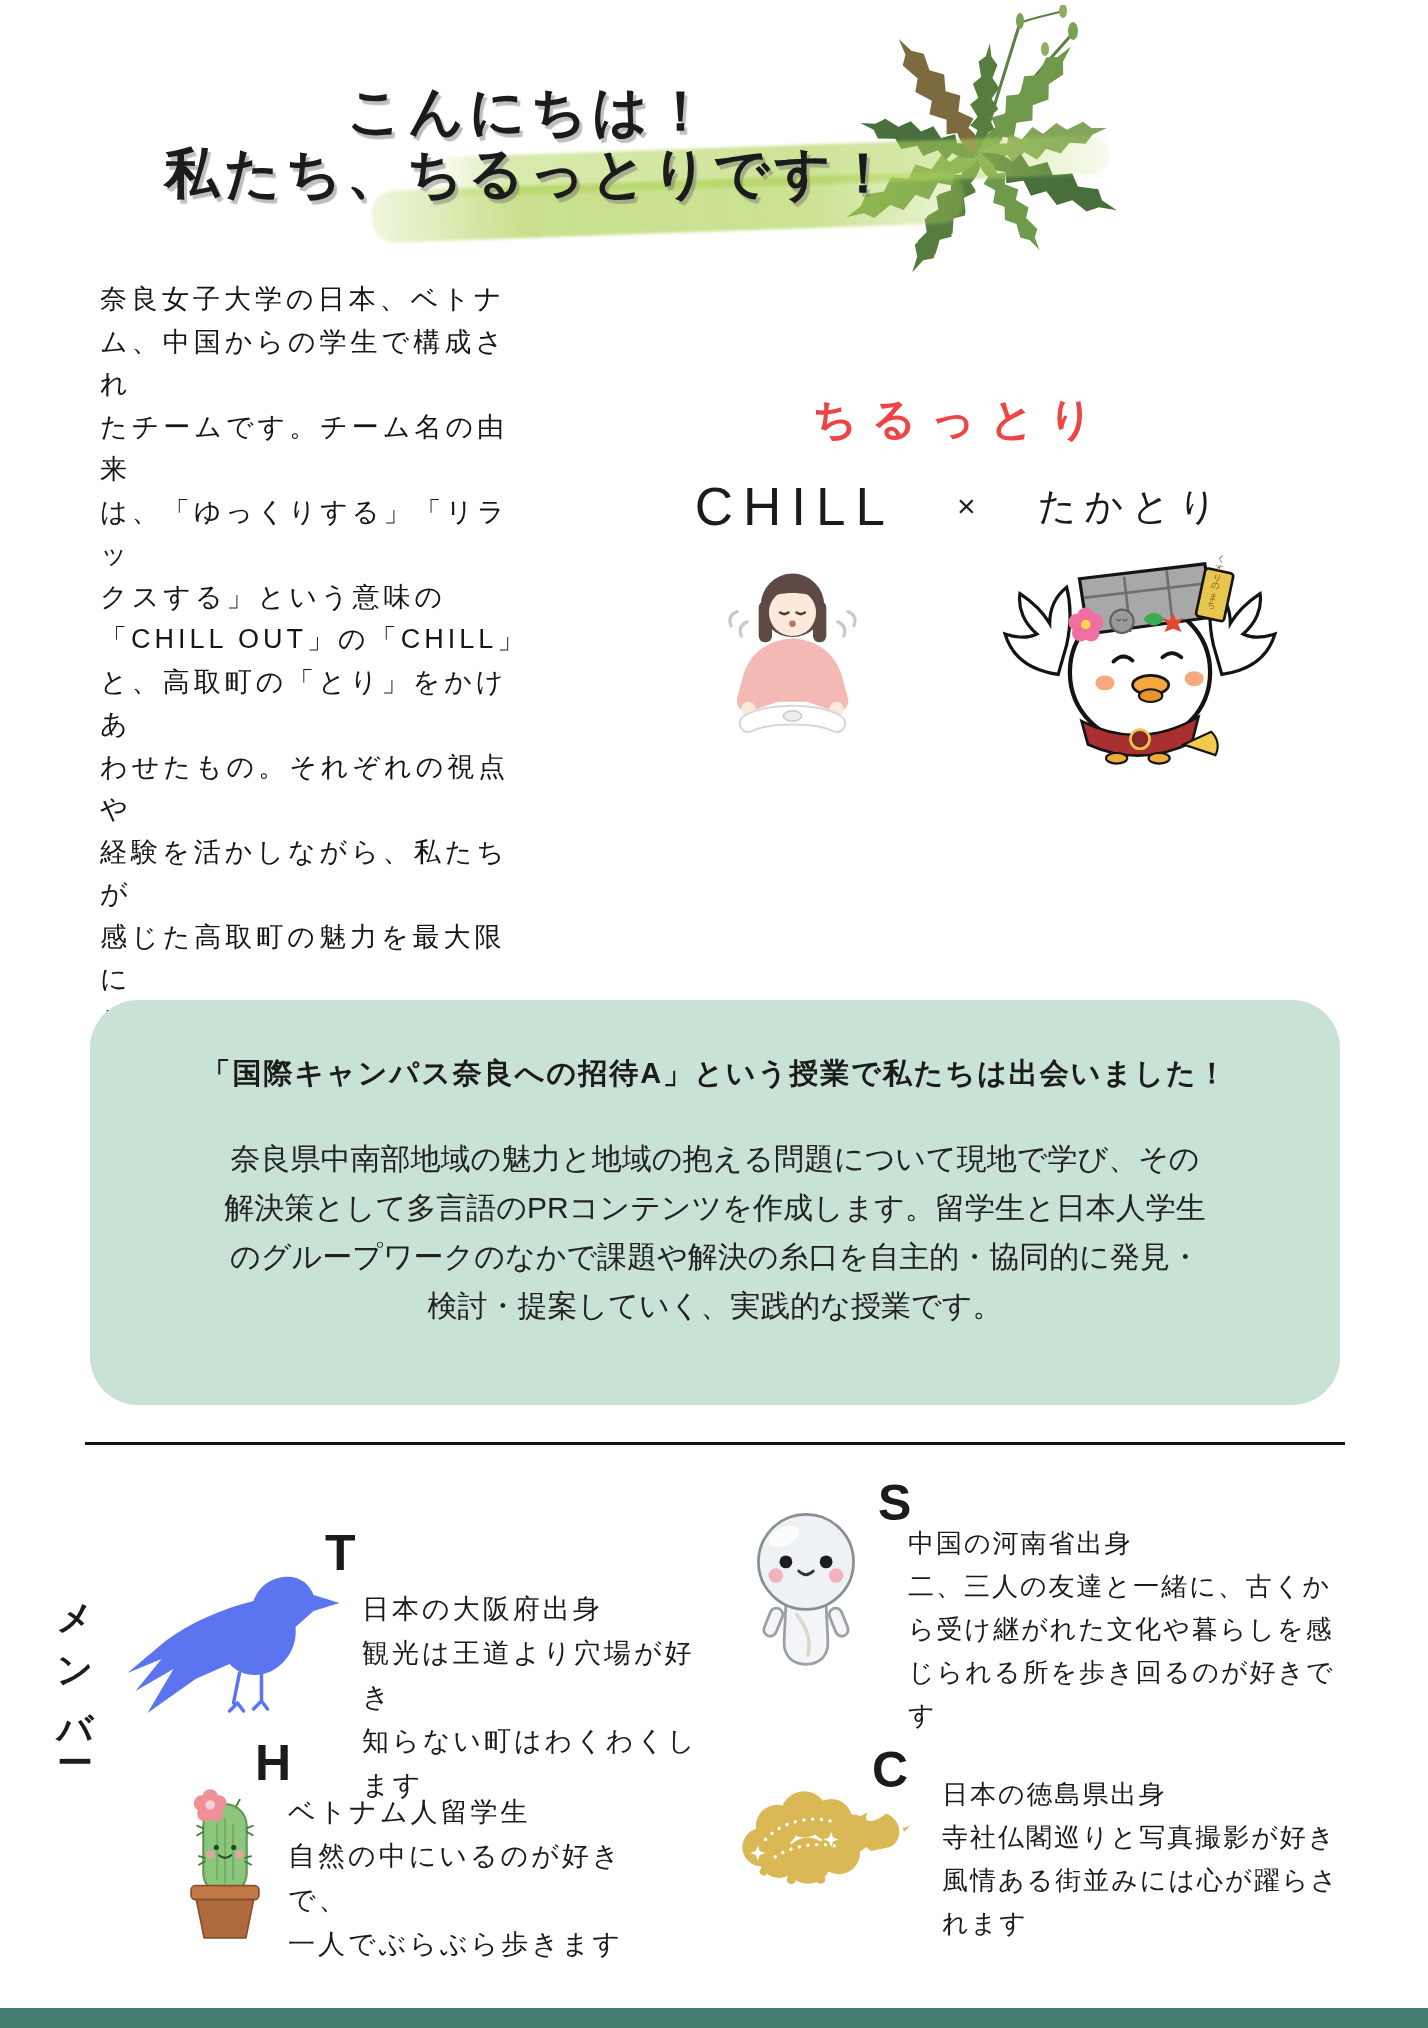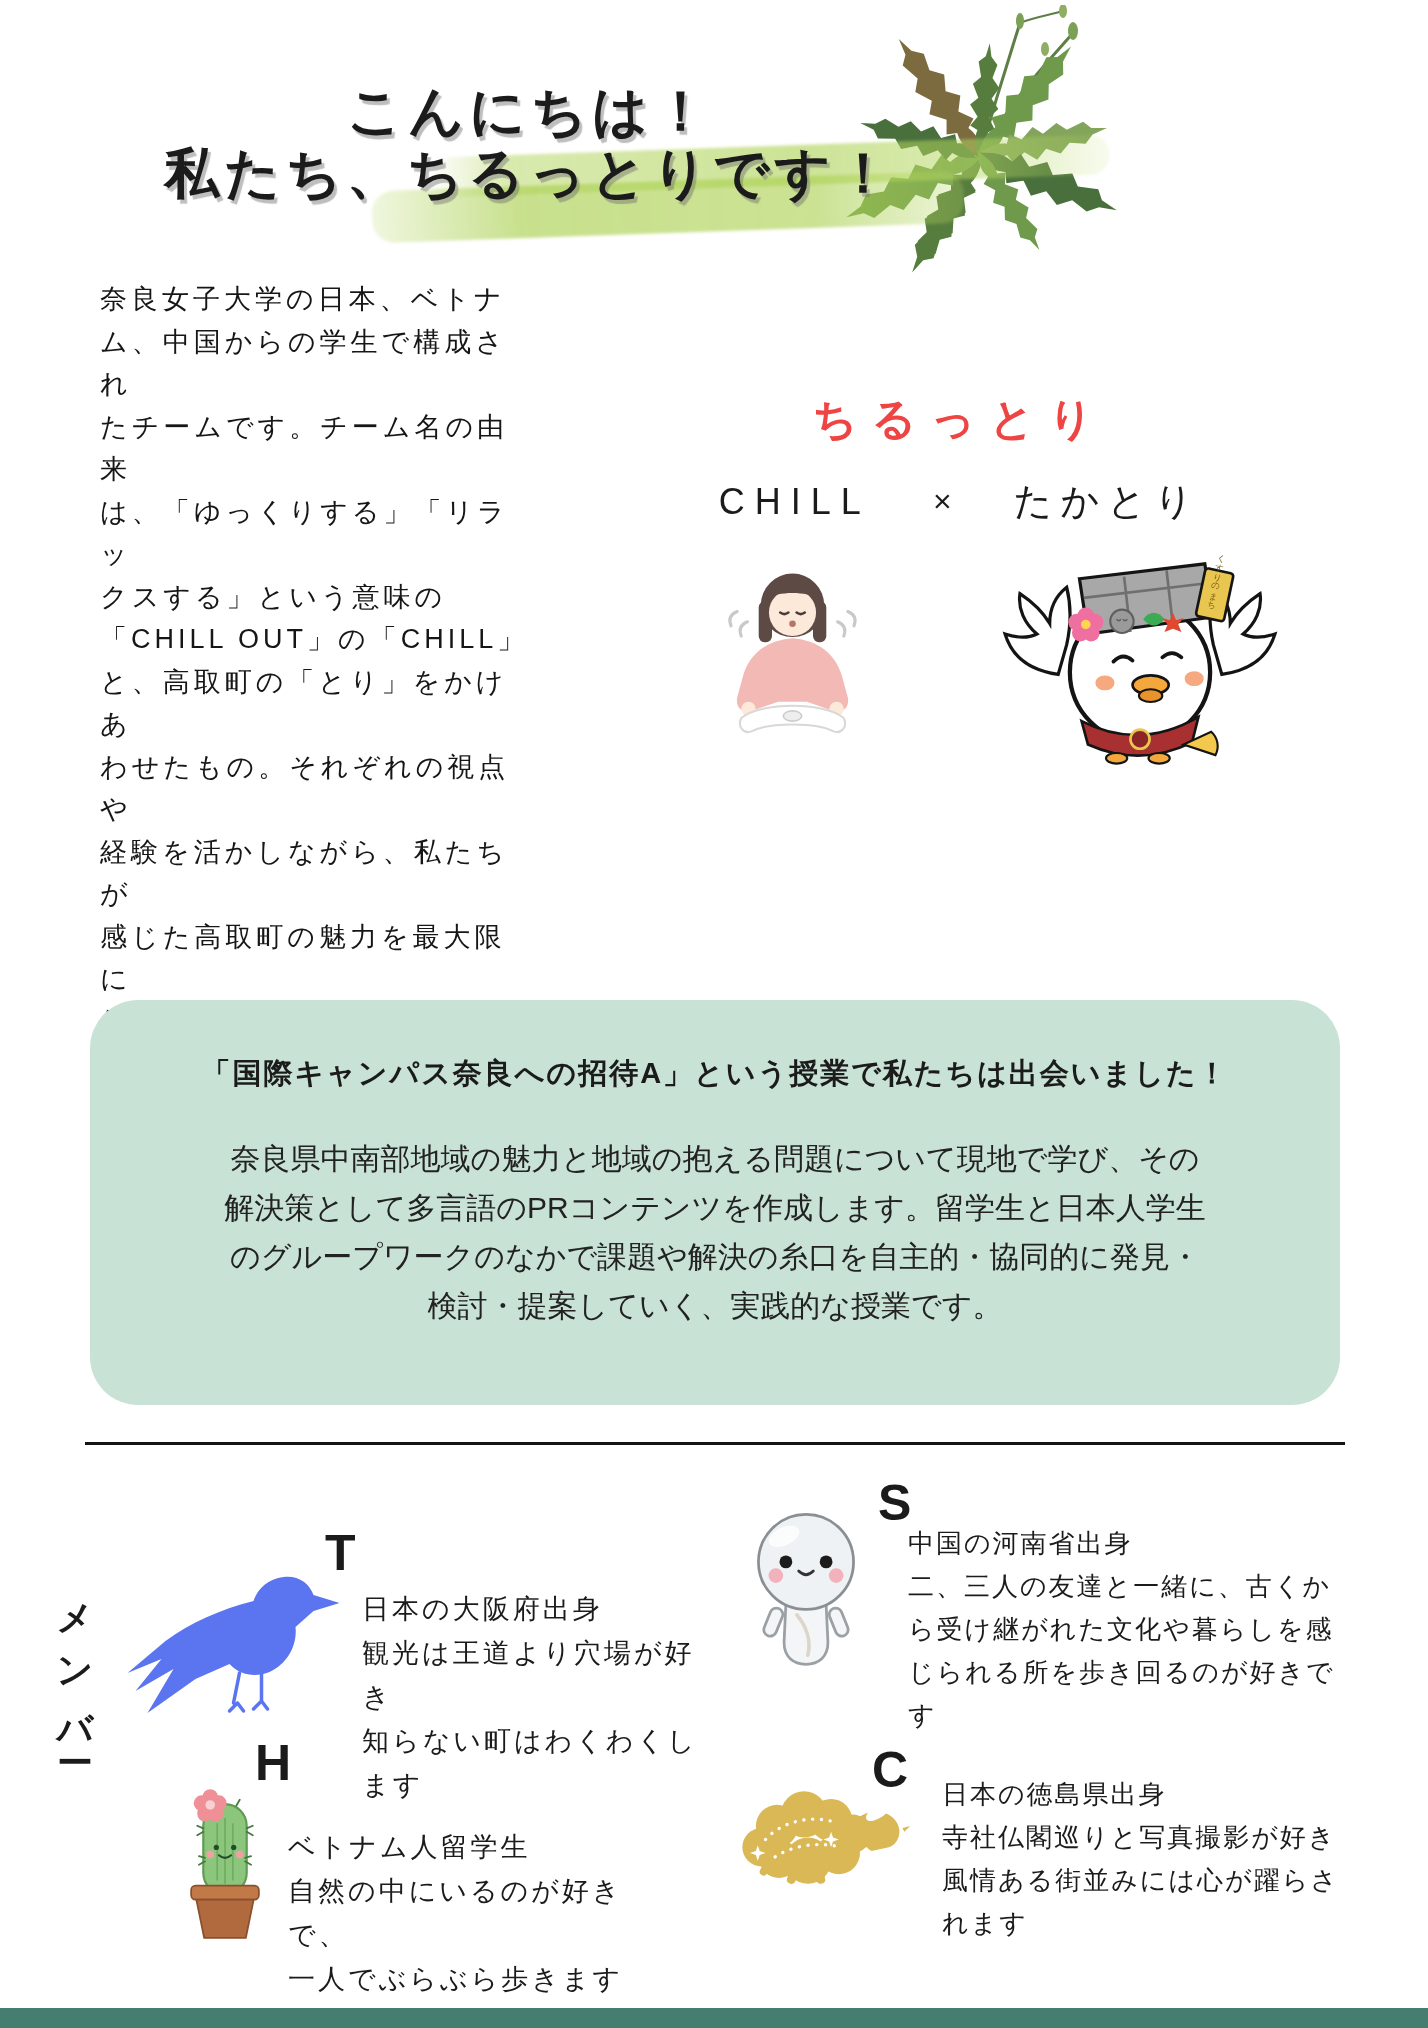--- a/index.html
+++ b/index.html
@@ -22,21 +22,21 @@
 
   
   .intro{left:100px;top:278px;width:432px;font-size:27px;line-height:42.5px;
          letter-spacing:4px;color:#161616;}
 
   
   .team-name{left:640px;top:390px;width:640px;text-align:center;font-size:44px;
              font-weight:600;letter-spacing:14px;color:#ef4444;}
   .formula{left:640px;top:476px;width:640px;display:flex;justify-content:center;
            align-items:center;gap:62px;}
-  .formula .chill{font-size:36px;letter-spacing:10px;font-weight:500;}
+  .formula .chill{font-size:53px;letter-spacing:10px;font-weight:500;}
   .formula .times{font-size:32px;}
   .formula .takatori{font-size:38px;letter-spacing:8px;text-align:center;}
 
   
   .class-box{left:90px;top:1000px;width:1250px;height:405px;background:#c8e2d6;
              border-radius:48px;box-sizing:border-box;padding-top:54px;z-index:1;}
   .box-heading{text-align:center;font-size:29px;font-weight:700;letter-spacing:2px;}
   .box-body{margin-top:40px;text-align:center;font-size:30px;line-height:49px;color:#222;}
 
   .divider{left:85px;top:1442px;width:1260px;height:3px;background:#141414;}
@@ -228,21 +228,21 @@
         <circle cx="68" cy="29" r="9" fill="#ef8f96"></circle>
       <circle cx="64" cy="41" r="9" fill="#ef8f96"></circle>
         <circle cx="52" cy="41" r="9" fill="#ef8f96"></circle>
       <circle cx="48" cy="29" r="9" fill="#ef8f96"></circle>
         <circle cx="58" cy="31" r="5.5" fill="#f8d0d4"></circle>
     </g>
     <rect x="36" y="124" width="78" height="16" rx="5" fill="#c17948" stroke="#8a4f2c" stroke-width="2"></rect>
     <polygon points="42,140 108,140 99,184 51,184" fill="#b06a3e" stroke="#8a4f2c" stroke-width="2"></polygon>
   </svg>
   <div class="abs initial" style="left:255px;top:1738px;">H</div>
-  <div class="abs member-text ml" style="left:288px;top:1790px;width:380px;margin-top:35px;">ベトナム人留学生
+  <div class="abs member-text ml" style="left:288px;top:1790px;width:380px;">ベトナム人留学生
 自然の中にいるのが好きで、
 一人でぶらぶら歩きます</div>
 
   <svg class="abs" style="left:722px;top:1772px;" width="195" height="135" viewBox="0 0 200 140">
     <g transform="rotate(18 72 106)">
         <rect x="68" y="96" width="9" height="20" rx="4" fill="#d9b855"></rect>
       </g>
     <g transform="rotate(-14 100 108)">
         <rect x="96" y="98" width="9" height="18" rx="4" fill="#d9b855"></rect>
       </g>

